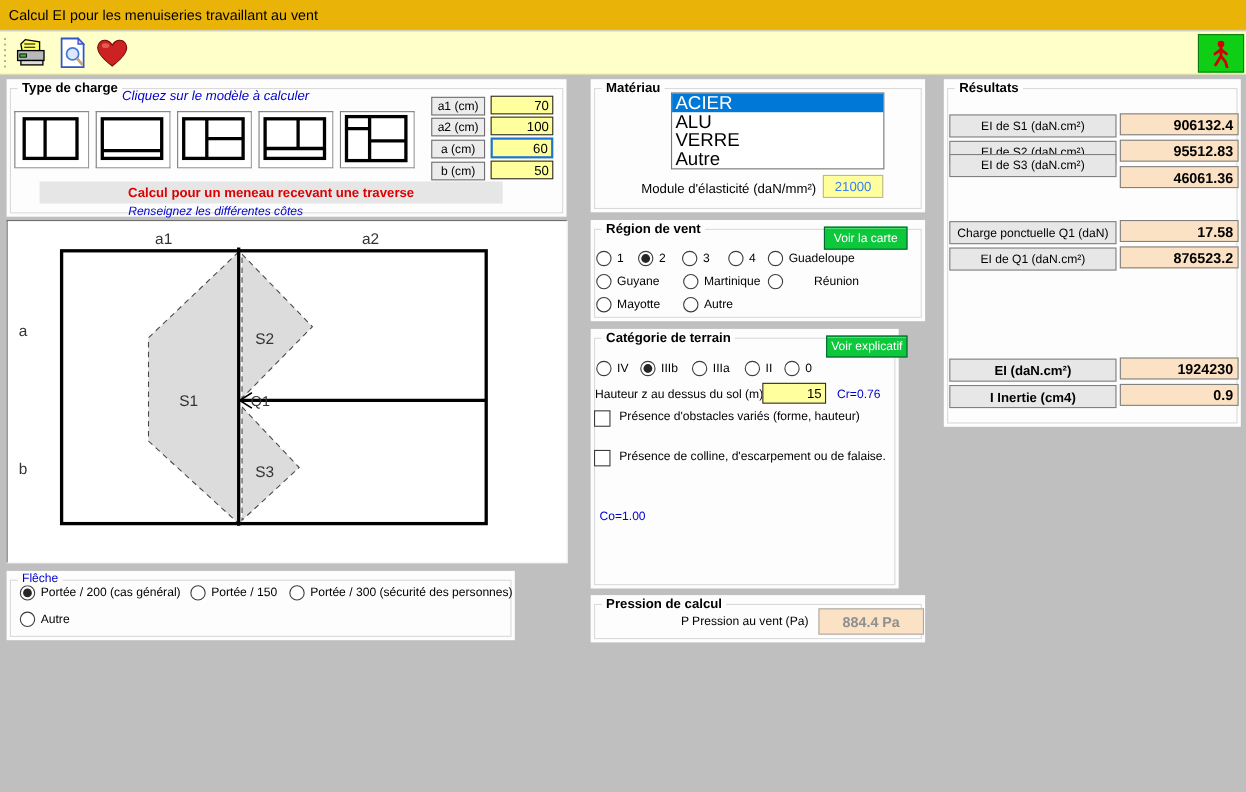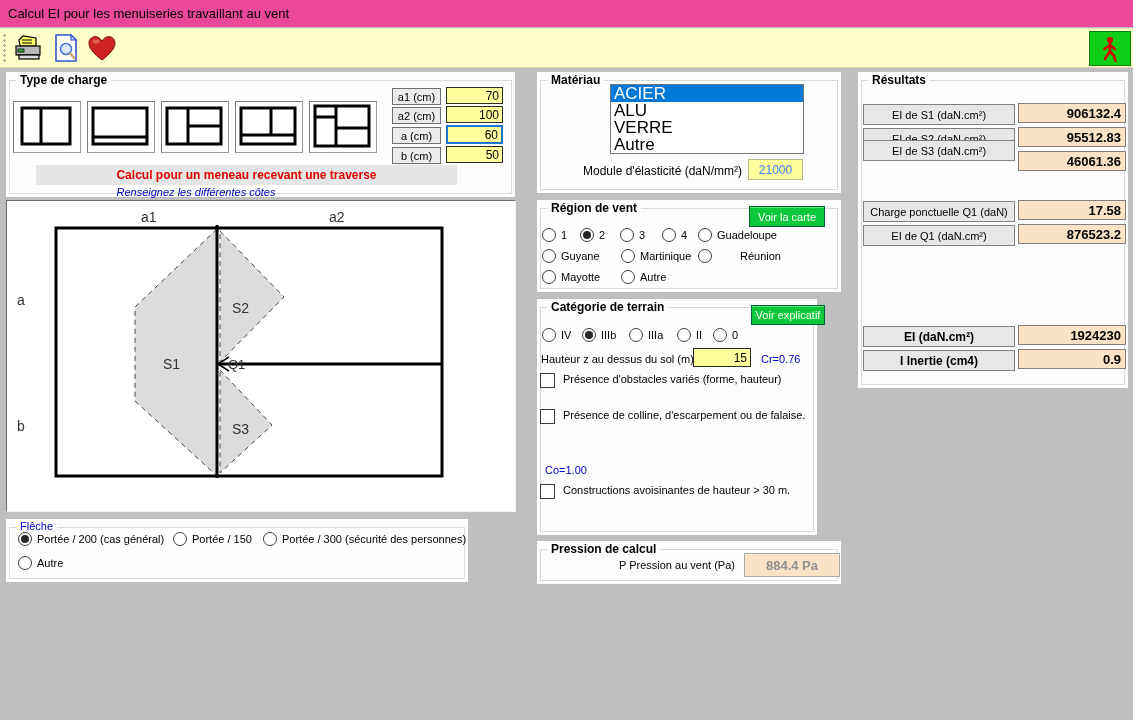--- a/index.html
+++ b/index.html
@@ -1,19 +1,19 @@
 <!DOCTYPE html>
 <html><head>
 <meta charset="utf-8">
 <style>
   html,body{margin:0;padding:0;}
   body{width:1133px;height:720px;background:#bfbfbf;font-family:"Liberation Sans",sans-serif;color:#000;overflow:hidden;}
   #app{position:relative;width:1133px;height:720px;background:#bfbfbf;}
   
-  .titlebar{position:absolute;left:0;top:0;width:1133px;height:27px;background:#ec4899;}
+  .titlebar{position:absolute;left:0;top:0;width:1133px;height:27px;background:#eab308;}
   .titlebar span{position:absolute;left:8px;top:6px;font-size:13px;}
   
   .toolbar{position:absolute;left:0;top:28px;width:1133px;height:38px;background:#ffffc9;border-top:1px solid #e8e8b8;border-bottom:1px solid #d8d8a8;}
   .grip{position:absolute;left:2px;top:4px;width:6px;height:30px;background-image:radial-gradient(circle,#a8a89a 1.1px,transparent 1.2px);background-size:5px 5px;}
   .tbtn{position:absolute;top:3px;width:32px;height:32px;display:flex;align-items:center;justify-content:center;cursor:pointer;}
   .exitbtn{position:absolute;left:1089px;top:2px;width:40px;height:33px;background:#0ecf16;border:1px solid #0a7d10;display:flex;align-items:center;justify-content:center;}
   
   .panel{position:absolute;background:#fdfdfd;}
   .gborder{position:absolute;left:3px;right:3px;top:8px;bottom:3px;border:1px solid #dadada;pointer-events:none;}
   .gtitle{position:absolute;left:10px;top:1px;padding:0 4px;background:#fdfdfd;font-size:12px;font-weight:bold;z-index:2;white-space:nowrap;}
@@ -88,20 +88,21 @@
       <svg width="22" height="26" viewBox="0 0 22 26">
         <circle cx="11" cy="4" r="3" fill="#d40000"></circle>
         <path d="M11 7 L11 15 M11 9 L5.5 13 M11 9 L16 13 M11 15 L6 23 M11 15 L15 20 L16.5 25" stroke="#d40000" stroke-width="2.6" fill="none" stroke-linecap="round"></path>
       </svg>
     </div>
   </div>
 
   <div class="panel" style="left:6px;top:72px;width:509px;height:125px;">
     <div class="gborder"></div>
     <span class="gtitle">Type de charge</span>
+    <div class="hint" style="left:40px;top:8px;width:300px;">Cliquez sur le modèle à calculer</div>
 
     <div class="thumb" style="left:7px;">
       <svg width="64" height="48" viewBox="0 0 64 48">
         <rect x="8" y="6" width="48" height="36" fill="none" stroke="#000" stroke-width="3"></rect>
         <line x1="27" y1="6" x2="27" y2="42" stroke="#000" stroke-width="3"></line>
       </svg>
     </div>
     <div class="thumb" style="left:81px;">
       <svg width="64" height="48" viewBox="0 0 64 48">
         <rect x="5" y="6" width="54" height="36" fill="none" stroke="#000" stroke-width="3"></rect>
@@ -277,24 +278,20 @@
     <div class="bluetext" style="left:224px;top:54px;">Cr=0.76</div>
     <div class="check" style="left:3px;top:74px;">
       <span class="cb"></span>
         <span>Présence d'obstacles variés (forme, hauteur)</span>
     </div>
     <div class="check" style="left:3px;top:110px;">
       <span class="cb"></span>
         <span>Présence de colline, d'escarpement ou de falaise.</span>
     </div>
     <div class="bluetext" style="left:8px;top:149px;margin-top:16px;">Co=1.00</div>
-    <div class="check" style="left:3px;top:185px;">
-      <span class="cb"></span>
-        <span>Constructions avoisinantes de hauteur &gt; 30 m.</span>
-    </div>
   </div>
 
   <div class="panel" style="left:537px;top:541px;width:304px;height:43px;">
     <div class="gborder"></div>
     <span class="gtitle">Pression de calcul</span>
     <div class="plabel" style="left:82px;top:18px;">P Pression au vent (Pa)</div>
     <div class="pfield" style="left:207px;top:12px;width:94px;height:22px;">884.4 Pa</div>
   </div>
 
   <div class="panel" style="left:858px;top:72px;width:270px;height:316px;">

